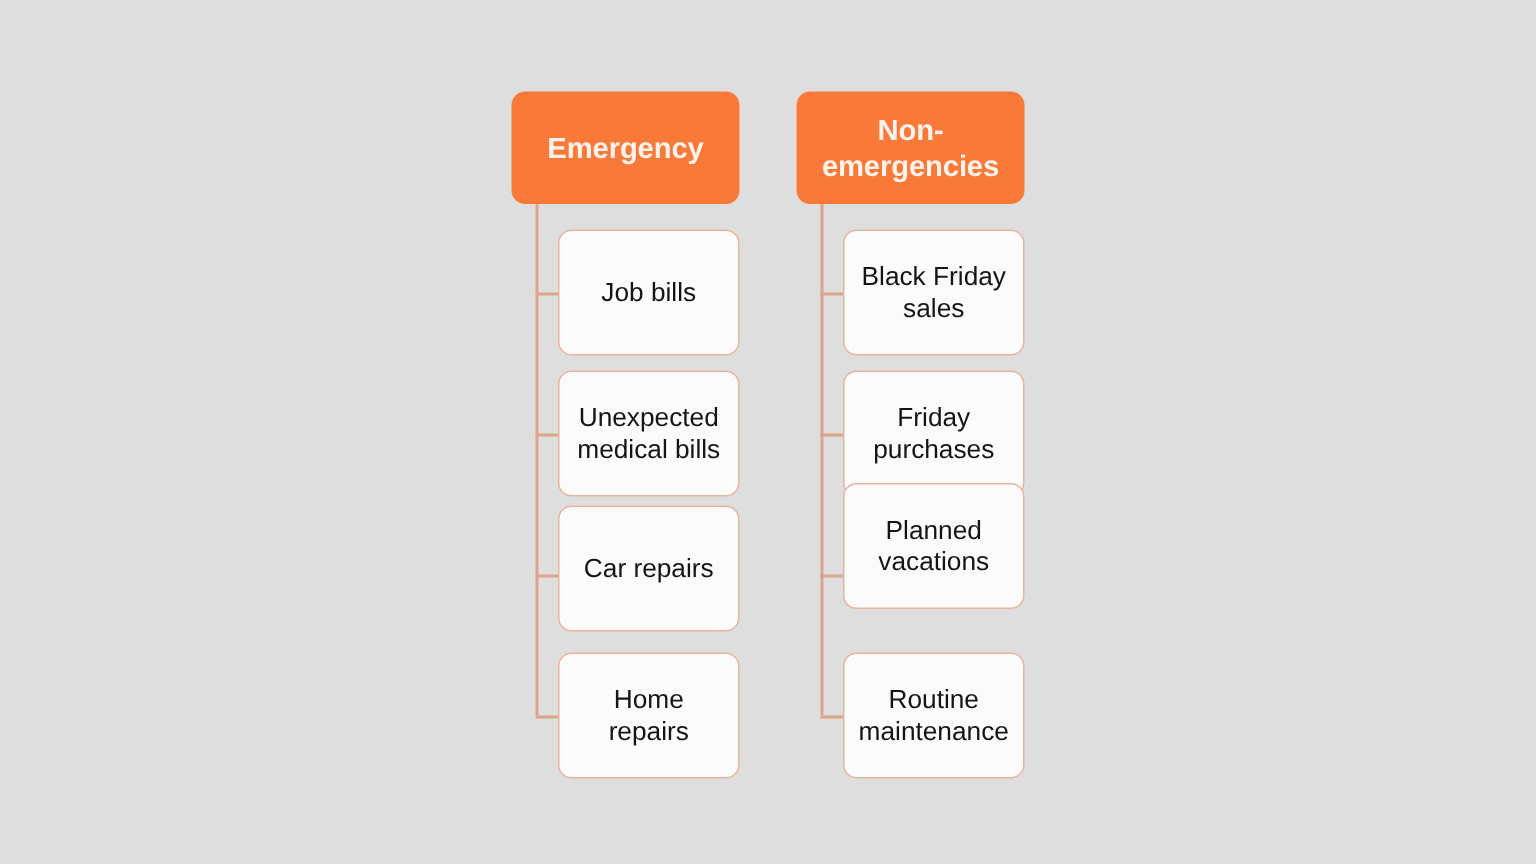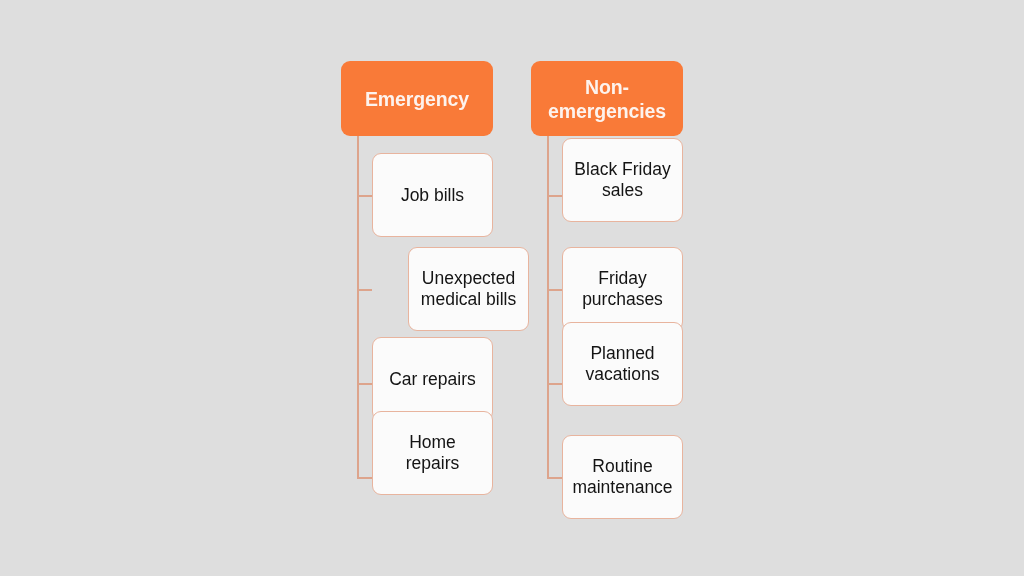--- a/index.html
+++ b/index.html
@@ -109,48 +109,48 @@
     <div class="node-header">
       <span class="node-label">Emergency</span>
     </div>
 
     <div class="stub" style="top:195px;"></div>
     <div class="node-child" style="top:153px;">
       <span class="node-label">Job bills</span>
     </div>
 
     <div class="stub" style="top:289px;"></div>
-    <div class="node-child" style="top:247px;margin-left:36px;">
+    <div class="node-child" style="top:247px;">
       <span class="node-label">Unexpected
 medical bills</span>
     </div>
 
     <div class="stub" style="top:383px;"></div>
     <div class="node-child" style="top:337px;">
       <span class="node-label">Car repairs</span>
     </div>
 
     <div class="stub" style="top:477px;"></div>
-    <div class="node-child" style="top:411px;padding-left:45px;">
+    <div class="node-child" style="top:435px;padding-left:45px;">
       <span class="node-label">Home
 repairs</span>
     </div>
   </div>
 
   <div class="column col-1">
 
     <div class="trunk" style="top:136px; height:341px;"></div>
 
     <div class="node-header">
       <span class="node-label">Non-
 emergencies</span>
     </div>
 
     <div class="stub" style="top:195px;"></div>
-    <div class="node-child" style="top:138px;">
+    <div class="node-child" style="top:153px;">
       <span class="node-label">Black Friday
 sales</span>
     </div>
 
     <div class="stub" style="top:289px;"></div>
     <div class="node-child" style="top:247px;">
       <span class="node-label">Friday
 purchases</span>
     </div>
 

